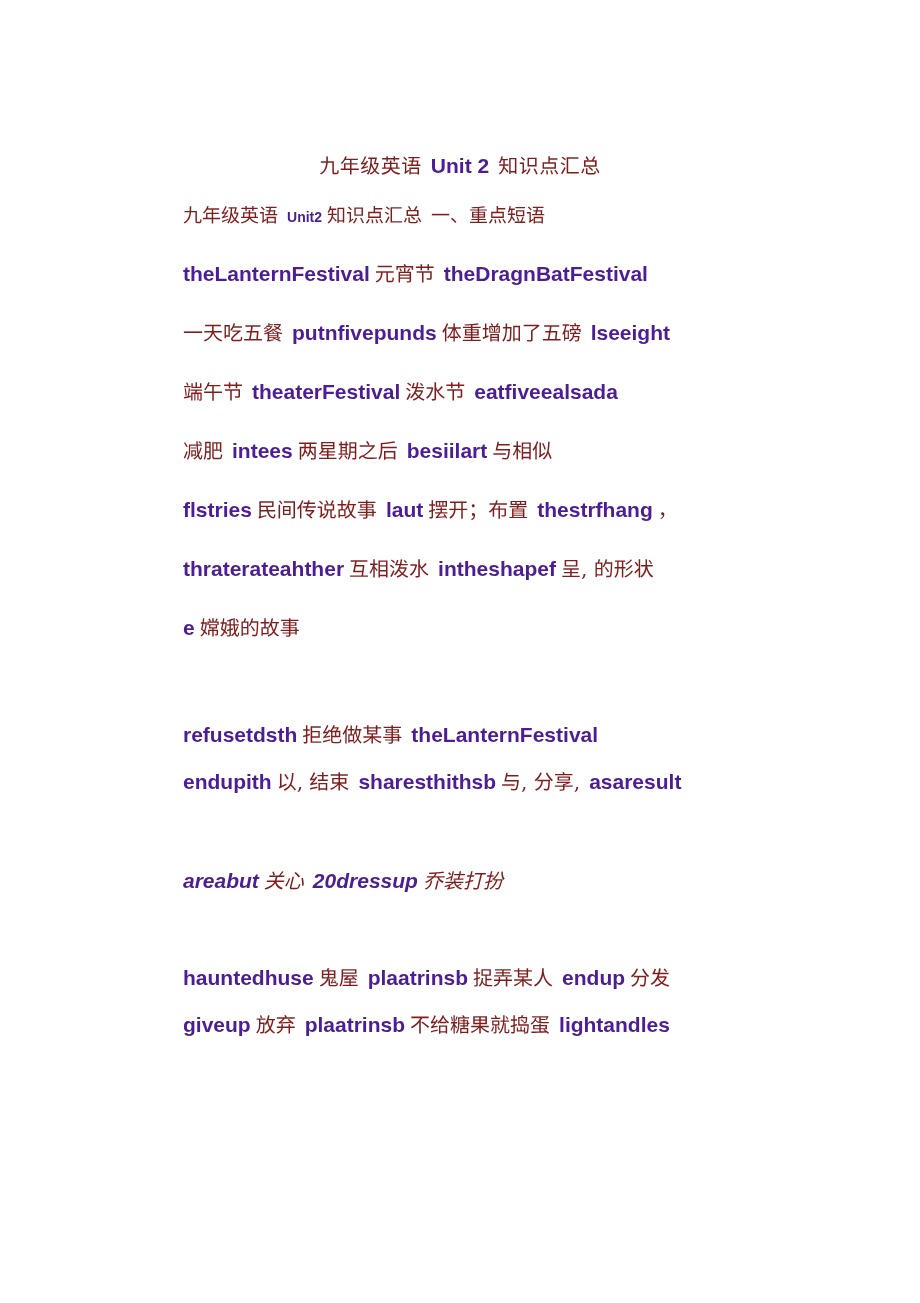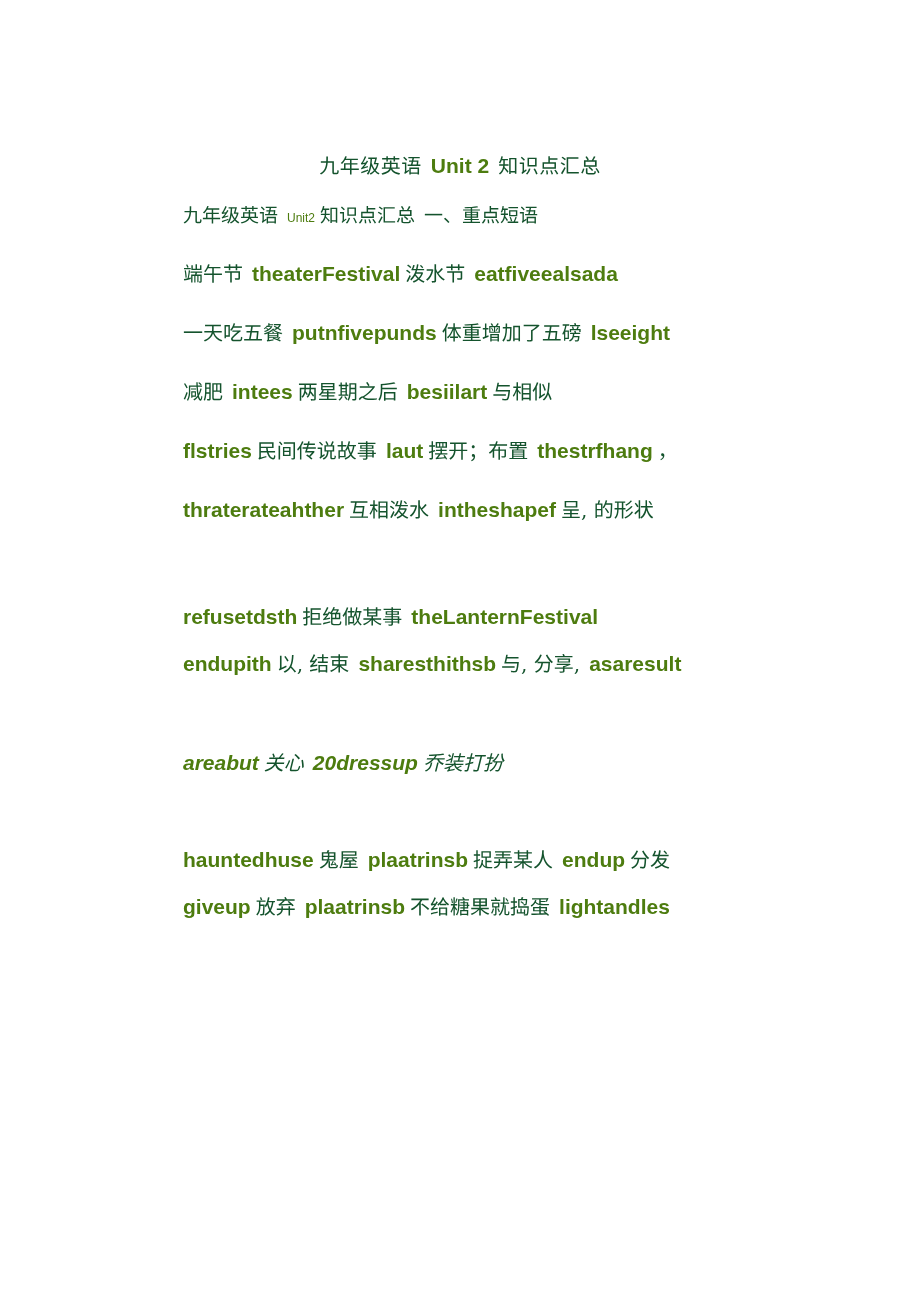--- a/index.html
+++ b/index.html
@@ -62,33 +62,33 @@
     display: block;
     white-space: nowrap;
     color: #111111;
   }
 
   
   .en {
     font-family: "Liberation Sans", "DejaVu Sans", sans-serif;
     font-weight: 700;
     font-size: 21px;
-    color: #4d7c0f;
+    color: #4c1d95;
   }
   .cn {
     font-family: "DejaVu Serif", "Liberation Serif", serif;
     font-weight: 400;
     font-size: 20px;
-    color: #14532d;
+    color: #7f1d1d;
     margin-top: 44px;
   }
 
   
   .blk-intro .line { height: 59px; line-height: 59px; font-size: 21px; }
-  .blk-intro .line .en { font-size: 12px; font-weight: 400; }
+  .blk-intro .line .en { font-size: 14px; font-weight: 700; }
   .blk-intro .line .cn { font-size: 19px; }
 
   .blk-phrases1 .line { height: 59px; line-height: 59px; }
 
   
   .gap-1 { display: block; height: 54px; }
 
   
   .blk-phrases2 .line { height: 47px; line-height: 47px; }
 
@@ -115,31 +115,33 @@
   </h1>
 
   <div class="body-wrap">
 
     <div class="blk blk-intro">
       <span class="line"><span class="cn">九年级英语</span><span class="sp"></span><span class="en">Unit2</span><span class="sp-sm"></span><span class="cn">知识点汇总</span><span class="sp"></span><span class="cn">一、重点短语</span></span>
     </div>
 
     <div class="blk blk-phrases1">
 
+      <span class="line"><span class="en">theLanternFestival</span><span class="sp-sm"></span><span class="cn">元宵节</span><span class="sp"></span><span class="en">theDragnBatFestival</span></span>
+
+      <span class="line"><span class="cn">一天吃五餐</span><span class="sp"></span><span class="en">putnfivepunds</span><span class="sp-sm"></span><span class="cn">体重增加了五磅</span><span class="sp"></span><span class="en">lseeight</span></span>
 
       <span class="line"><span class="cn">端午节</span><span class="sp"></span><span class="en">theaterFestival</span><span class="sp-sm"></span><span class="cn">泼水节</span><span class="sp"></span><span class="en">eatfiveealsada</span></span>
-
-      <span class="line"><span class="cn">一天吃五餐</span><span class="sp"></span><span class="en">putnfivepunds</span><span class="sp-sm"></span><span class="cn">体重增加了五磅</span><span class="sp"></span><span class="en">lseeight</span></span>
 
       <span class="line"><span class="cn">减肥</span><span class="sp"></span><span class="en">intees</span><span class="sp-sm"></span><span class="cn">两星期之后</span><span class="sp"></span><span class="en">besiilart</span><span class="sp-sm"></span><span class="cn">与相似</span></span>
 
       <span class="line"><span class="en">flstries</span><span class="sp-sm"></span><span class="cn">民间传说故事</span><span class="sp"></span><span class="en">laut</span><span class="sp-sm"></span><span class="cn">摆开；布置</span><span class="sp"></span><span class="en">thestrfhang</span><span class="sp-sm"></span><span class="cn">，</span></span>
 
       <span class="line"><span class="en">thraterateahther</span><span class="sp-sm"></span><span class="cn">互相泼水</span><span class="sp"></span><span class="en">intheshapef</span><span class="sp-sm"></span><span class="cn">呈, 的形状</span></span>
 
+      <span class="line"><span class="en">e</span><span class="sp-sm"></span><span class="cn">嫦娥的故事</span></span>
     </div>
 
     <span class="gap-1"></span>
 
     <div class="blk blk-phrases2">
 
       <span class="line"><span class="en">refusetdsth</span><span class="sp-sm"></span><span class="cn">拒绝做某事</span><span class="sp"></span><span class="en">theLanternFestival</span></span>
 
 
       <span class="line"><span class="en">endupith</span><span class="sp-sm"></span><span class="cn">以, 结束</span><span class="sp"></span><span class="en">sharesthithsb</span><span class="sp-sm"></span><span class="cn">与, 分享,</span><span class="sp"></span><span class="en">asaresult</span></span>

